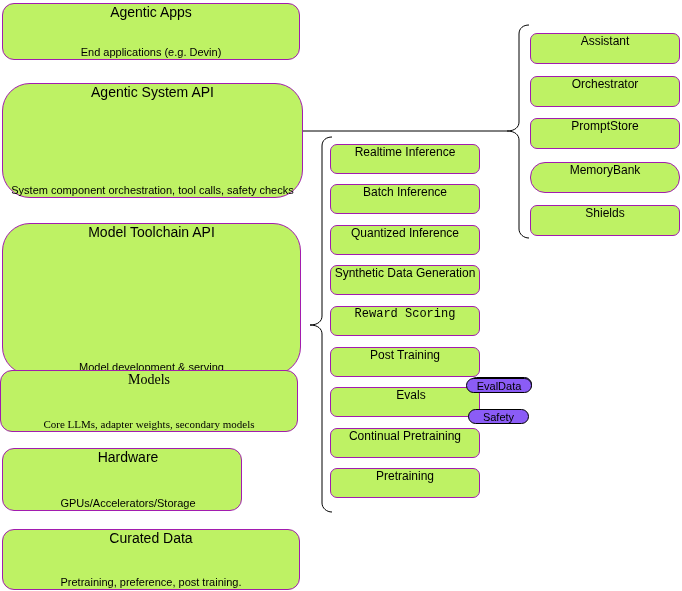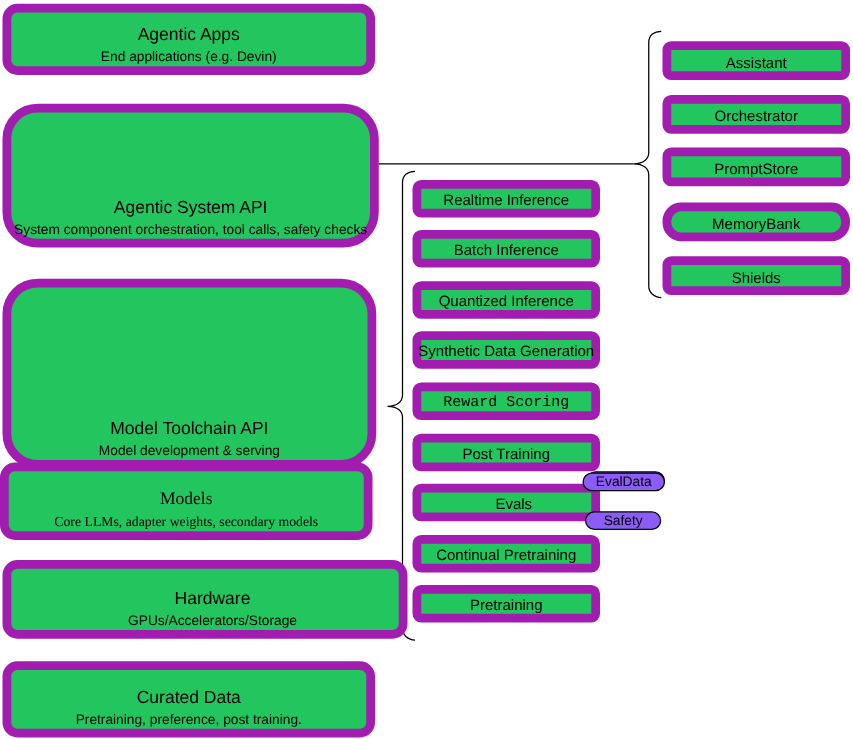--- a/index.html
+++ b/index.html
@@ -8,26 +8,26 @@
     width: 682px;
     height: 591px;
     background: #ffffff;
     font-family: "Liberation Sans", sans-serif;
     color: #000000;
     overflow: hidden;
   }
   .node {
     position: absolute;
     box-sizing: border-box;
-    background: #22c55e;
-    border: 7px solid #a21caf;
+    background: #bef264;
+    border: 1px solid #a21caf;
     display: flex;
     flex-direction: column;
     align-items: center;
-    justify-content: flex-end;
+    justify-content: space-between;
     text-align: center;
   }
   .bigbox .title { font-size: 14px; line-height: 17px; white-space: nowrap; }
   .bigbox .subtitle { font-size: 11px; line-height: 14px; margin-top: 3px; white-space: nowrap; }
   .r12 { border-radius: 12px; }
   .r28 { border-radius: 28px; }
   .midbox, .rightbox {
     border-radius: 7px;
     font-size: 12px;
     white-space: nowrap;
@@ -72,21 +72,21 @@
   <div class="node bigbox r28" style="left:2px; top:223px; width:299px; height:152px;">
     <div class="title">Model Toolchain API</div>
     <div class="subtitle">Model development &amp; serving</div>
   </div>
 
   <div class="node bigbox r12" style="left:0; top:370px; width:298px; height:62px;font-family:Liberation Serif, serif;">
     <div class="title">Models</div>
     <div class="subtitle">Core LLMs, adapter weights, secondary models</div>
   </div>
 
-  <div class="node bigbox r12" style="left:2px; top:448px; width:324px; height:63px;padding-left:12px;">
+  <div class="node bigbox r12" style="left:2px; top:448px; width:240px; height:63px;padding-left:12px;">
     <div class="title">Hardware</div>
     <div class="subtitle">GPUs/Accelerators/Storage</div>
   </div>
 
   <div class="node bigbox r12" style="left:2px; top:529px; width:298px; height:61px;">
     <div class="title">Curated Data</div>
     <div class="subtitle">Pretraining, preference, post training.</div>
   </div>
 
   <div class="node midbox" style="left:330px; top:144px; width:150px; height:30px;">Realtime Inference</div>

